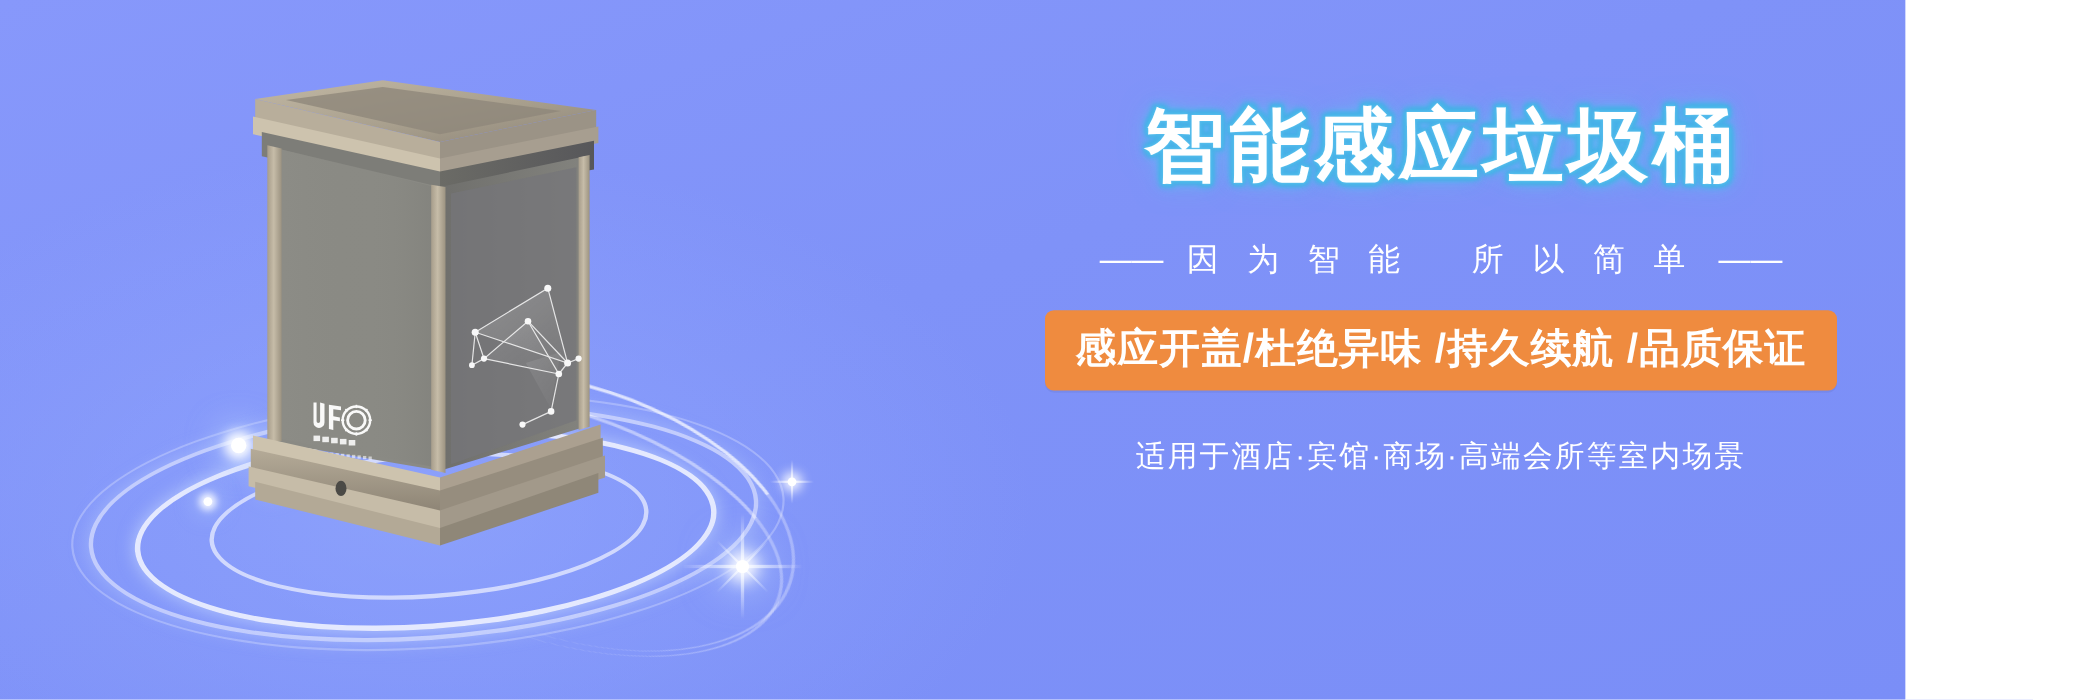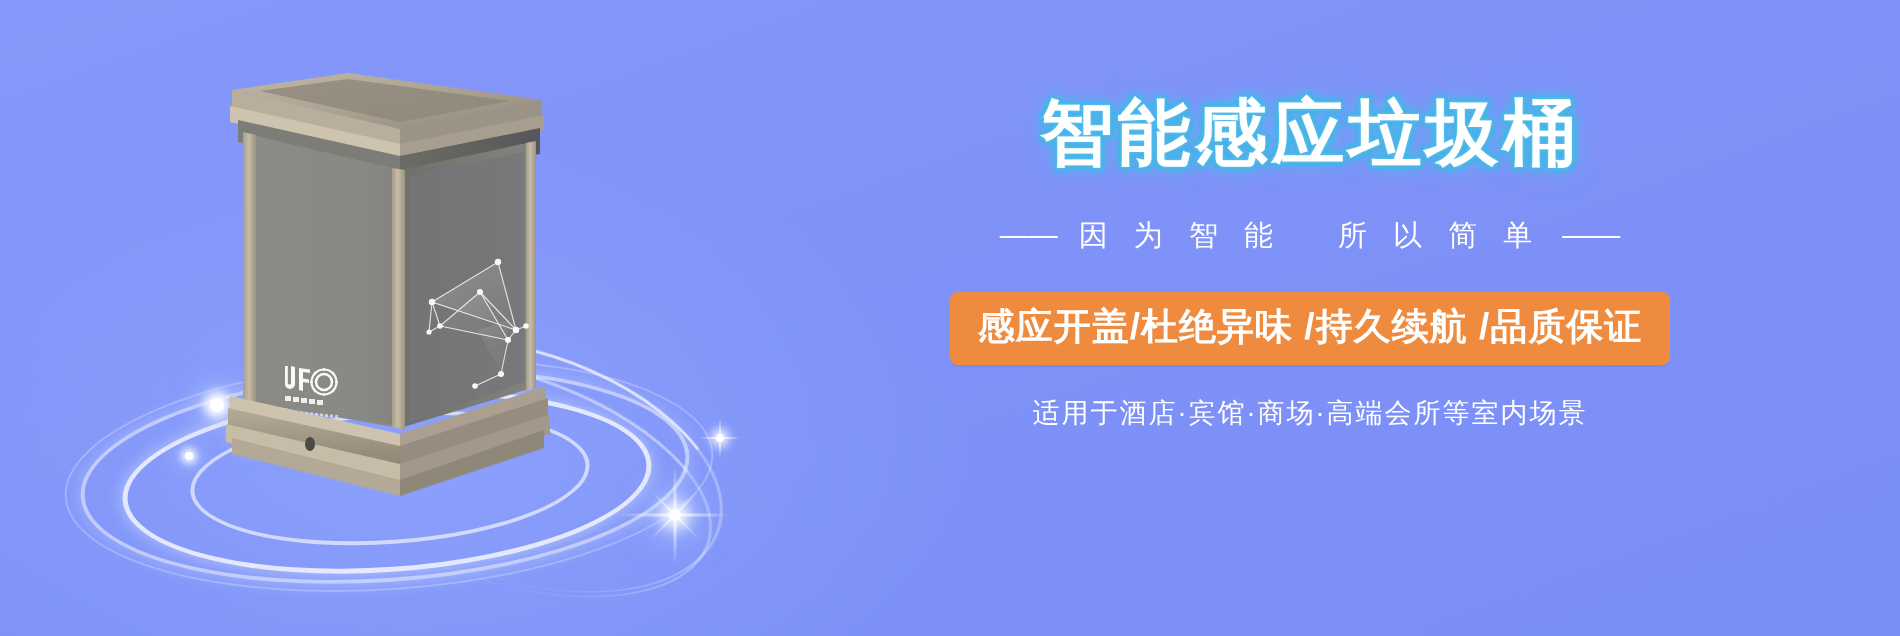--- a/index.html
+++ b/index.html
@@ -1,21 +1,21 @@
 <!DOCTYPE html>
 <html><head>
 <meta charset="utf-8">
 <style>
   * { margin:0; padding:0; box-sizing:border-box; }
   html,body { background:#fff; }
   body { font-family:"Liberation Sans","DejaVu Sans",sans-serif; }
 
   #banner {
     position:relative;
-    width:1900px;
+    width:1732px;
     height:636px;
     overflow:hidden;
     background:#7f93f8;
     background-image:
       radial-gradient(ellipse 900px 520px at 22% 72%, rgba(150,172,255,0.55) 0%, rgba(140,162,252,0.0) 62%),
       linear-gradient(160deg, #8798fb 0%, #7f92f8 45%, #7a8ef7 100%);
   }
 
   
   #product-area {
@@ -140,35 +140,35 @@
     font-size:29px;
     color:#ffffff;
     letter-spacing:9px;
     white-space:nowrap;
     font-weight:300;
   }
   #subline .dash { letter-spacing:0; padding:0 4px; }
   #subline .gap { display:inline-block; width:22px; }
 
   #feature-strip {
-    margin:36px auto 0;
+    margin:26px auto 0;
     display:inline-block;
     background:#ef8b3f;
     border-radius:8px;
     padding:10px 28px 13px;
     color:#ffffff;
     font-size:37px;
     font-weight:bold;
     letter-spacing:1px;
     white-space:nowrap;
     box-shadow:0 2px 0 rgba(0,0,0,0.05);
   }
 
   #scene-line {
-    margin-top:30px;
+    margin-top:42px;
     font-size:27px;
     color:#ffffff;
     letter-spacing:2px;
     white-space:nowrap;
   }
 </style>
 </head>
 <body>
 
 <div id="banner">

